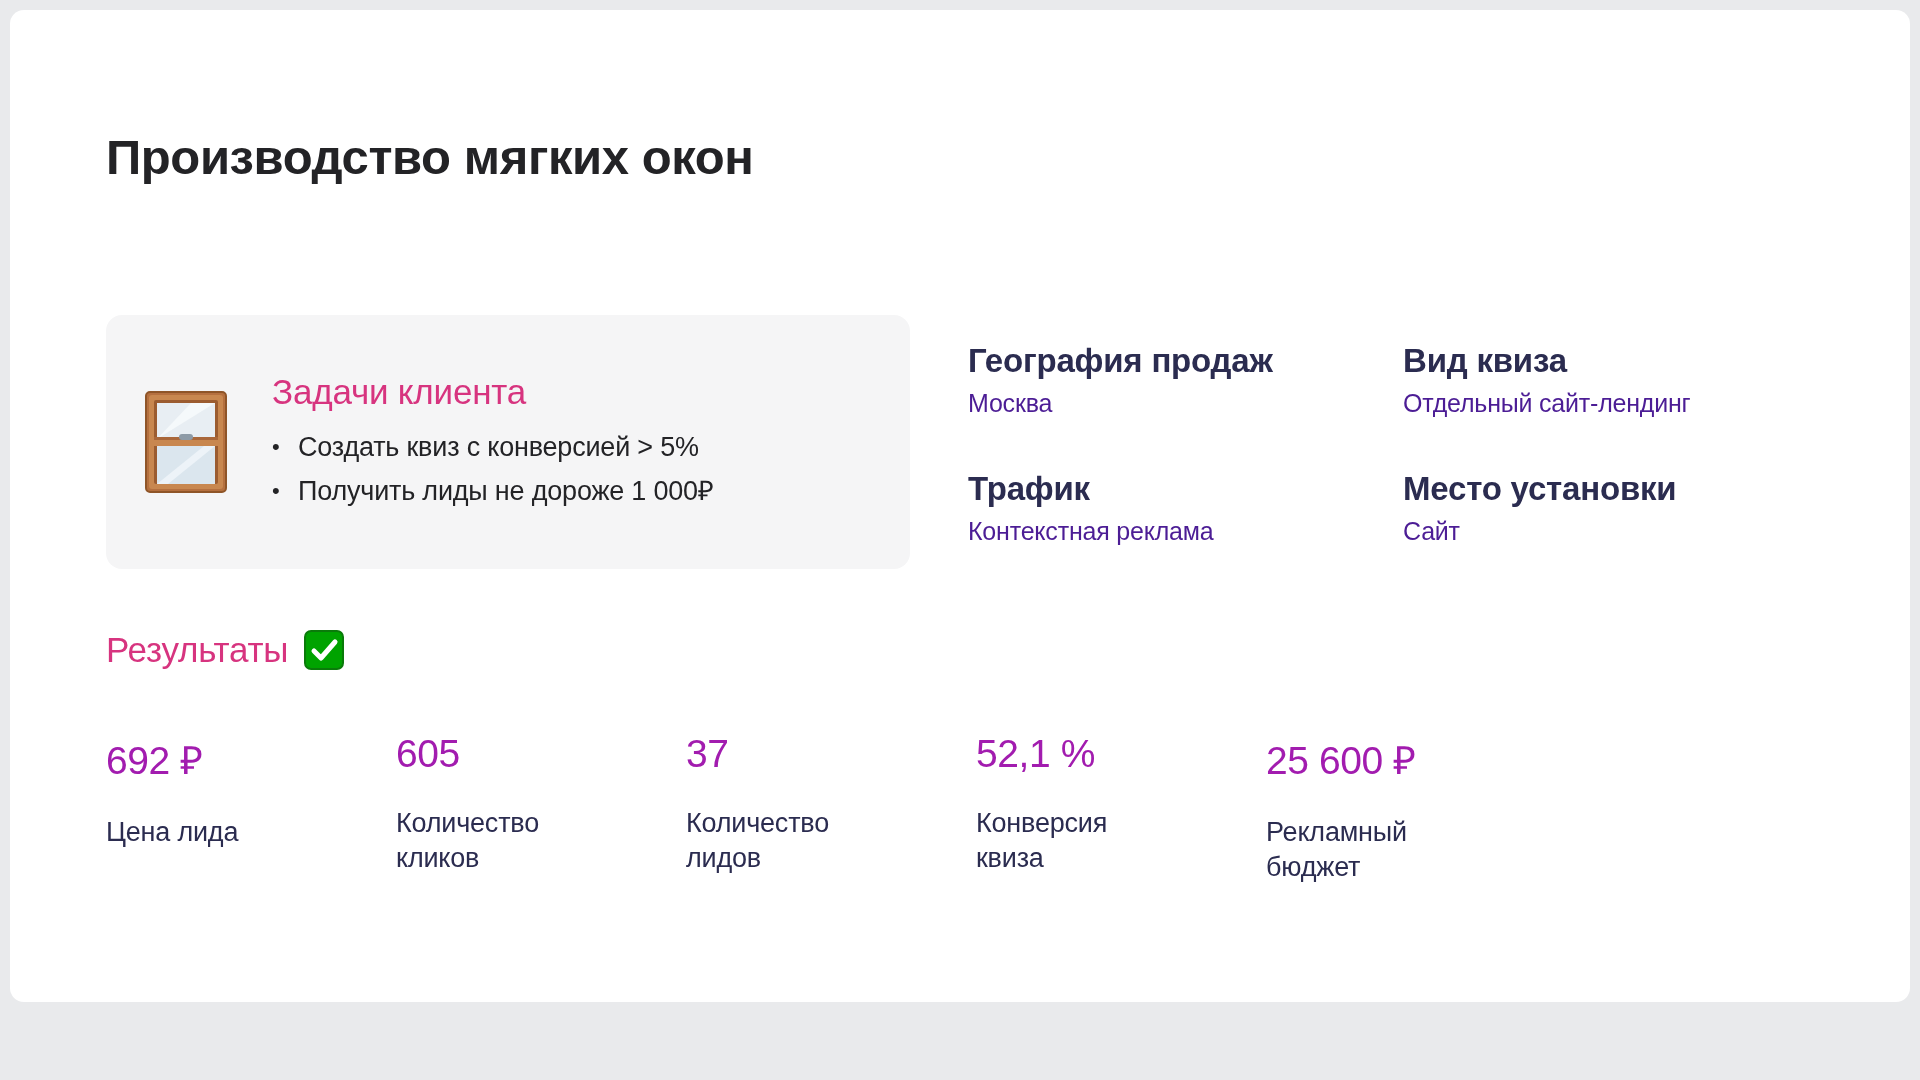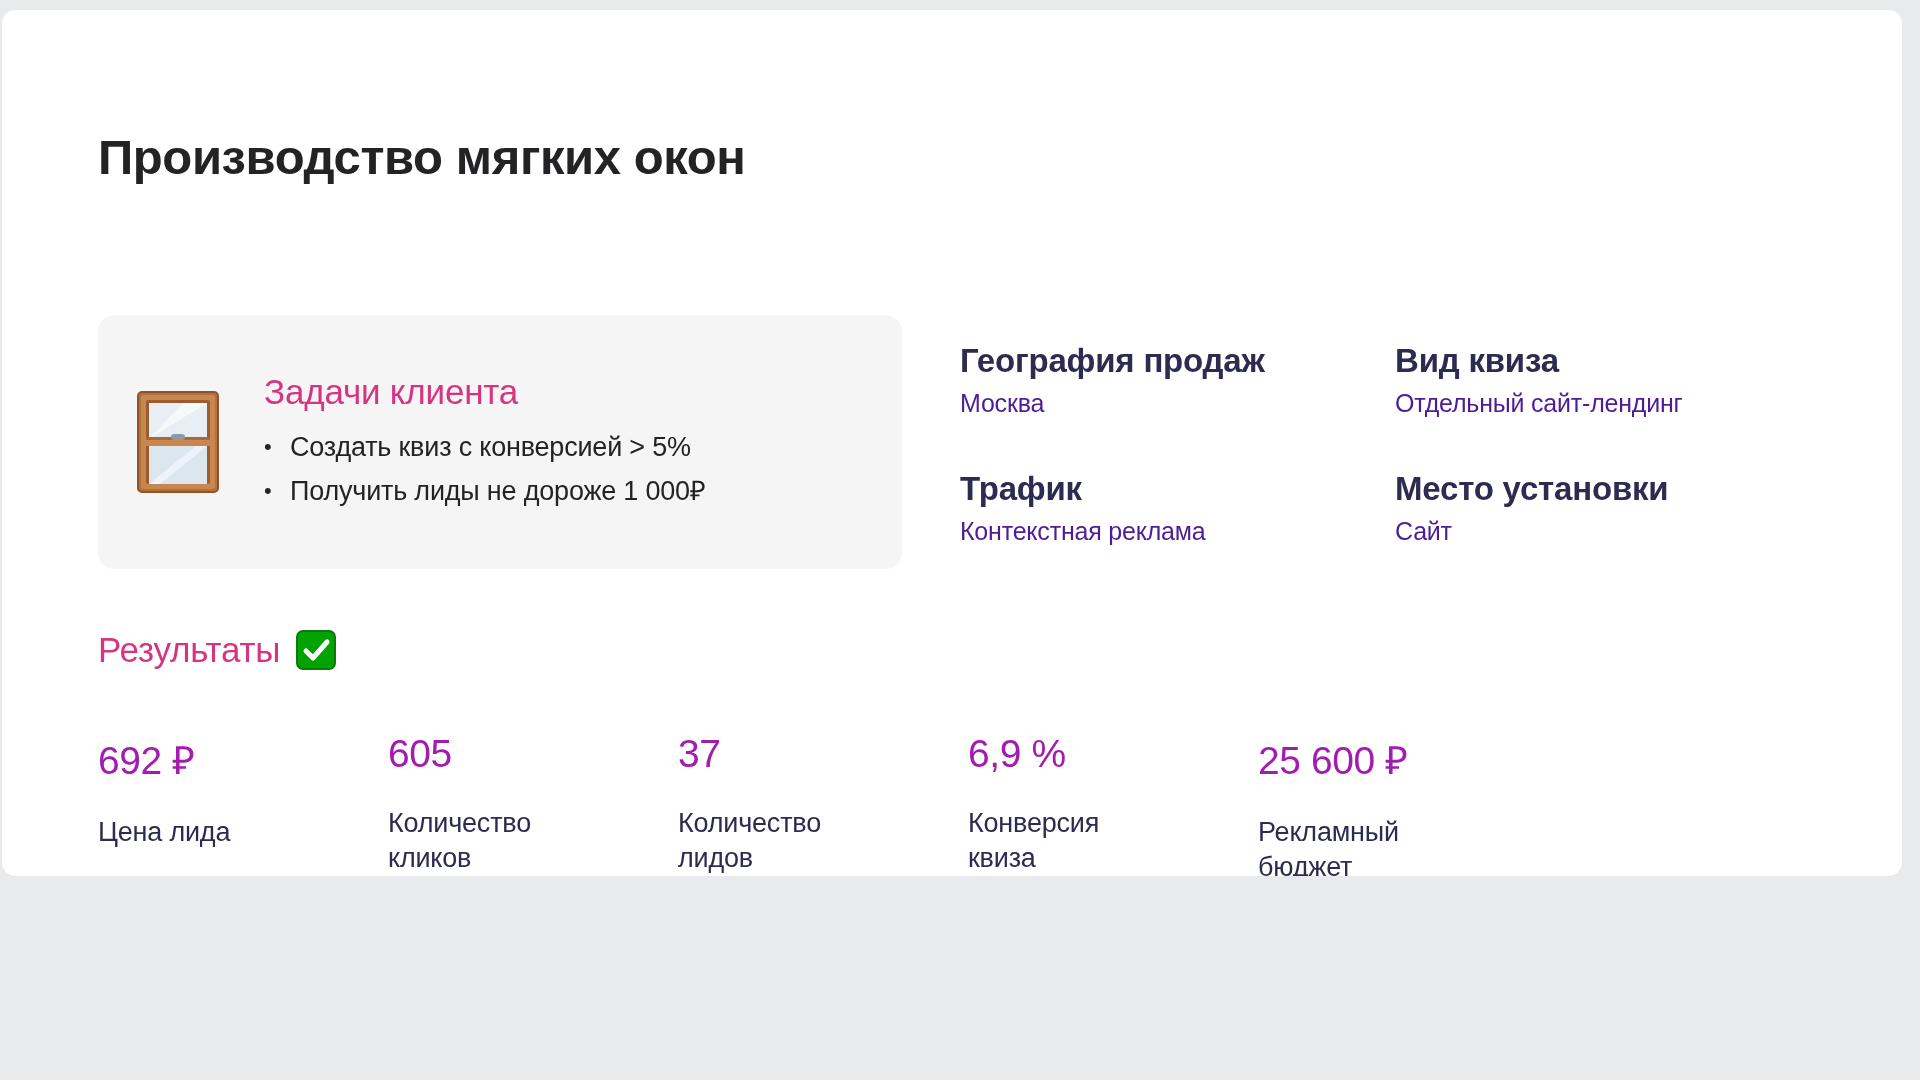--- a/index.html
+++ b/index.html
@@ -3,22 +3,22 @@
 <meta charset="utf-8">
 <style>
   * { margin:0; padding:0; box-sizing:border-box; }
   html, body {
     width:1920px; height:1080px;
     background:#e9eaec;
     font-family:"Liberation Sans", sans-serif;
     overflow:hidden;
   }
   #slide-root {
-    position:absolute; left:2px; top:10px;
-    width:1900px; height:866px;
+    position:absolute; left:10px; top:10px;
+    width:1900px; height:992px;
     background:#ffffff;
     border-radius:14px;
     overflow:hidden;
   }
 
   
   .page-title {
     position:absolute; left:96px; top:120px;
     font-size:49px; line-height:1.12;
     font-weight:700; letter-spacing:-0.4px;
@@ -186,21 +186,21 @@
     </div>
     <div class="metric">
       <div class="metric-value">605</div>
       <div class="metric-label">Количество кликов</div>
     </div>
     <div class="metric">
       <div class="metric-value">37</div>
       <div class="metric-label">Количество лидов</div>
     </div>
     <div class="metric">
-      <div class="metric-value">6,9 %</div>
+      <div class="metric-value">52,1 %</div>
       <div class="metric-label">Конверсия квиза</div>
     </div>
     <div class="metric">
       <div class="metric-value">25 600 ₽</div>
       <div class="metric-label">Рекламный бюджет</div>
     </div>
   </div>
 
 </div>
 

